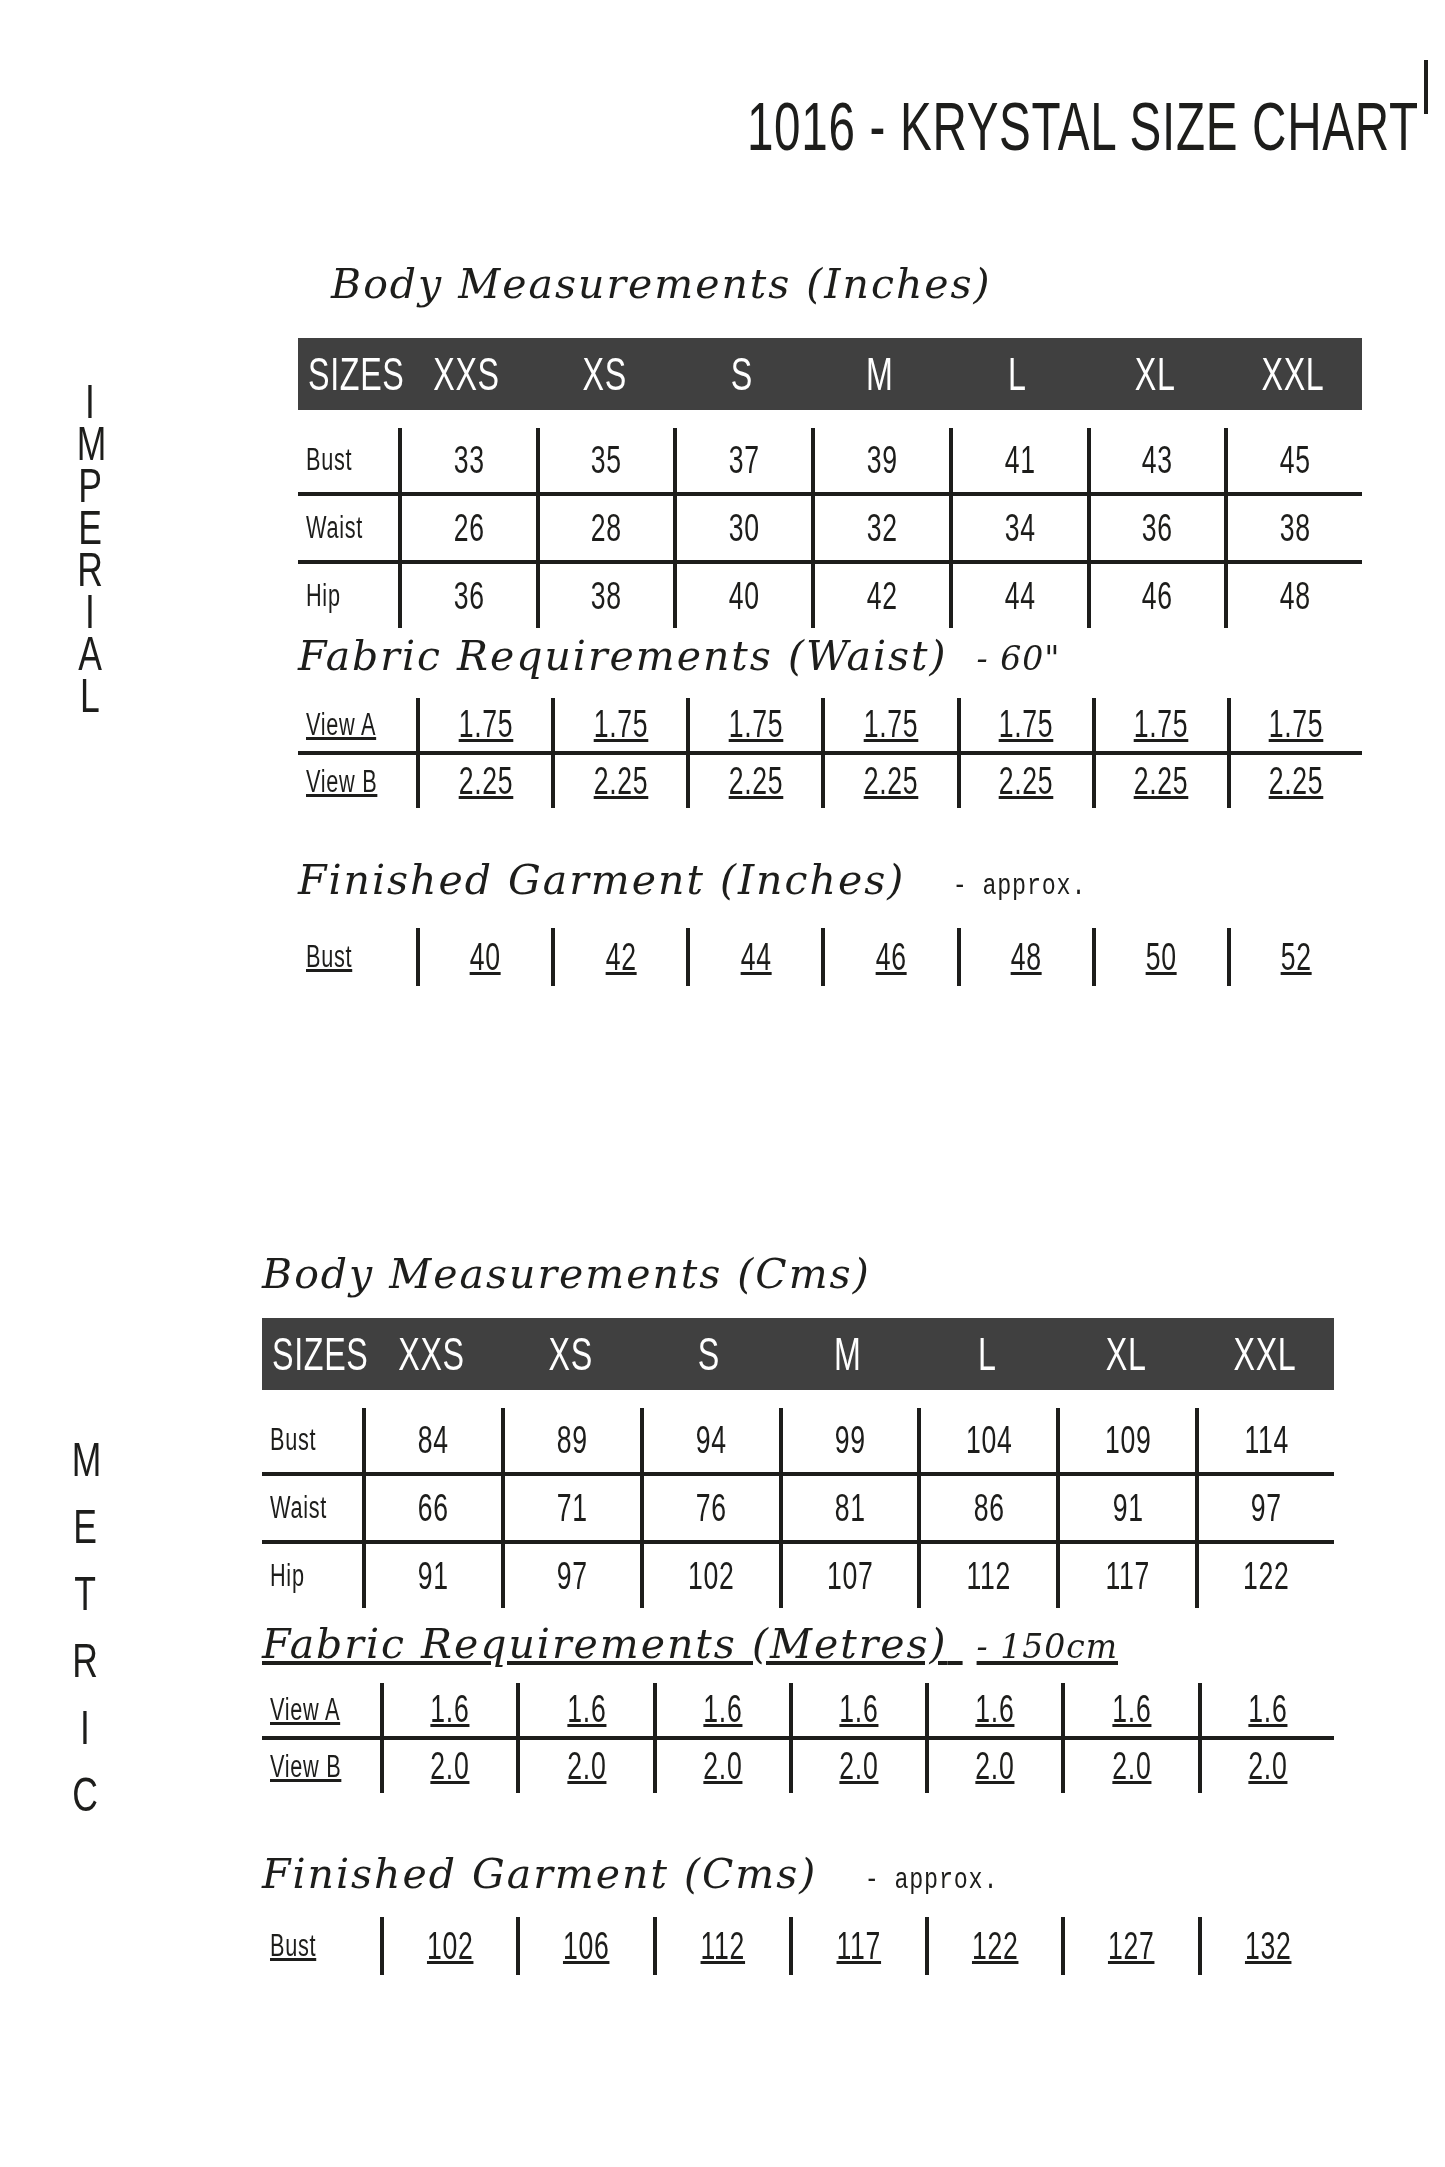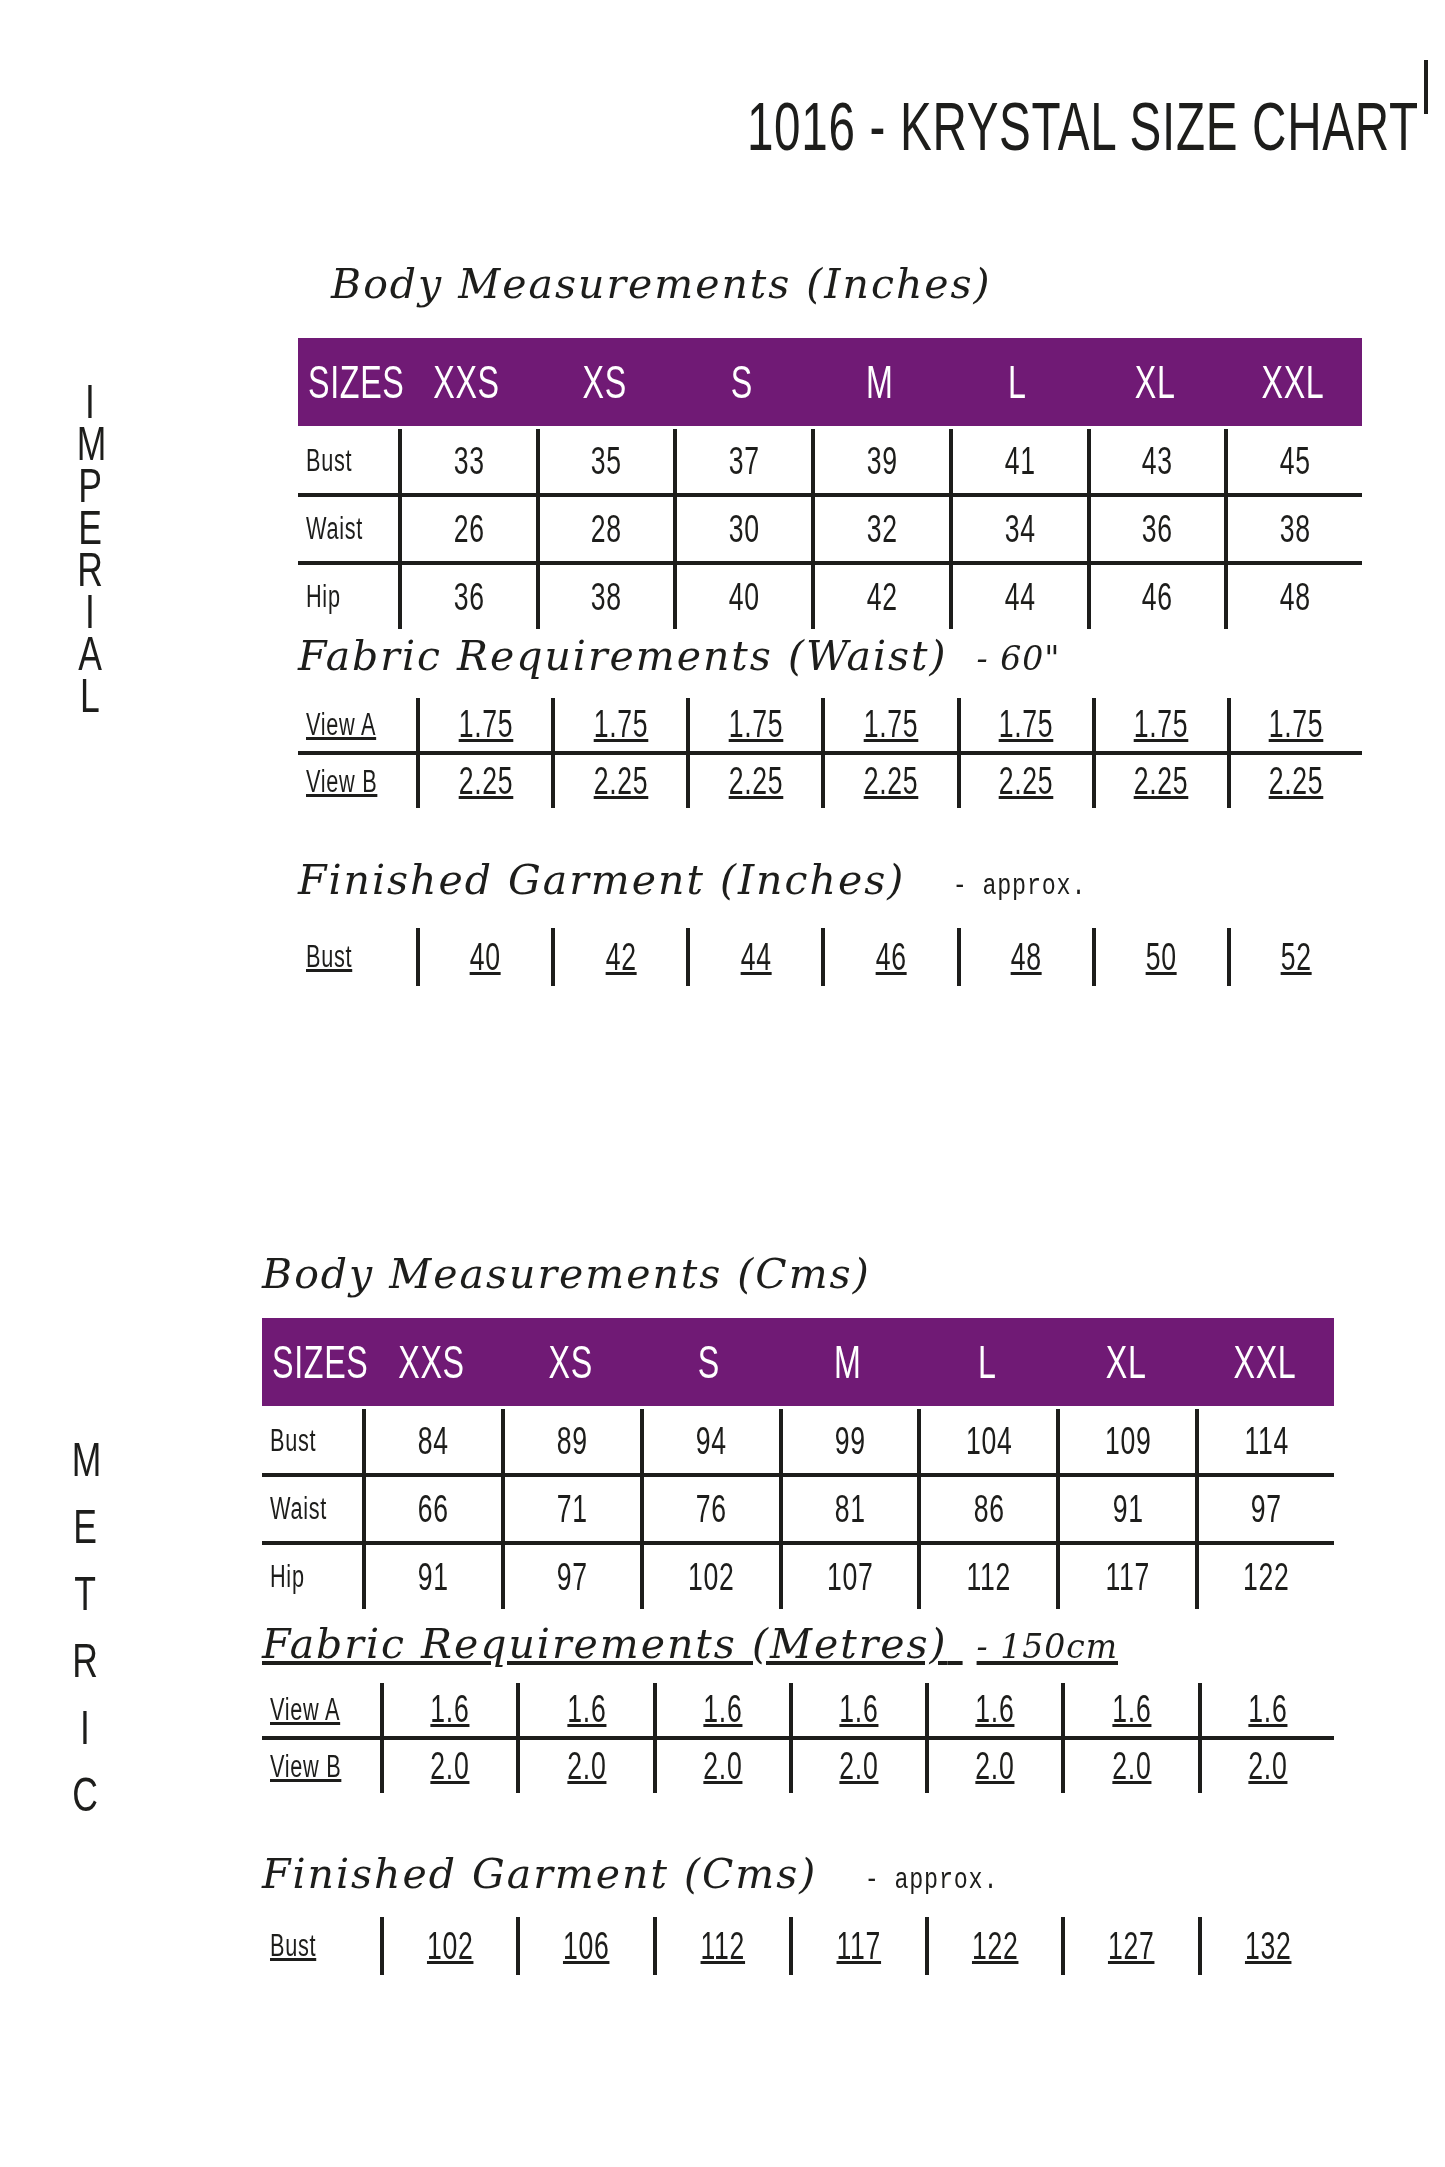--- a/index.html
+++ b/index.html
@@ -27,21 +27,21 @@
     font-size:41px;line-height:52px;letter-spacing:2px;white-space:nowrap;
   }
   .heading .sfx-script{font-size:33px;letter-spacing:1px;margin-left:14px;}
   .heading .sfx-print{
     font-family:Liberation Mono, monospace;font-style:normal;
     font-size:30px;letter-spacing:0;margin-left:14px;
   }
   .heading .sfx-print .cd{transform:scaleX(0.78);}
 
   .tbl{position:absolute;}
-  .thead{display:grid;background:#701a75;height:88px;align-items:center;color:#ffffff;margin-bottom:3px;}
+  .thead{display:grid;background:#404040;height:72px;align-items:center;color:#ffffff;margin-bottom:18px;}
   .tbody{display:grid;gap:4px;background:#1d1d1b;}
   .colsA{grid-template-columns:100px repeat(7,1fr);}
   .colsB{grid-template-columns:118px repeat(7,1fr);text-decoration:underline;}
   .rows64 .tbody{grid-auto-rows:64px;}
   .rows53 .tbody{grid-auto-rows:53px;}
   .rows58 .tbody{grid-auto-rows:58px;}
   .cell{background:#ffffff;display:flex;align-items:center;justify-content:center;font-size:38px;}
   .cell.lab{justify-content:flex-start;padding-left:8px;font-size:31px;}
   .th{display:flex;align-items:center;justify-content:center;font-size:46px;}
   .th.lab{justify-content:flex-start;padding-left:10px;}

